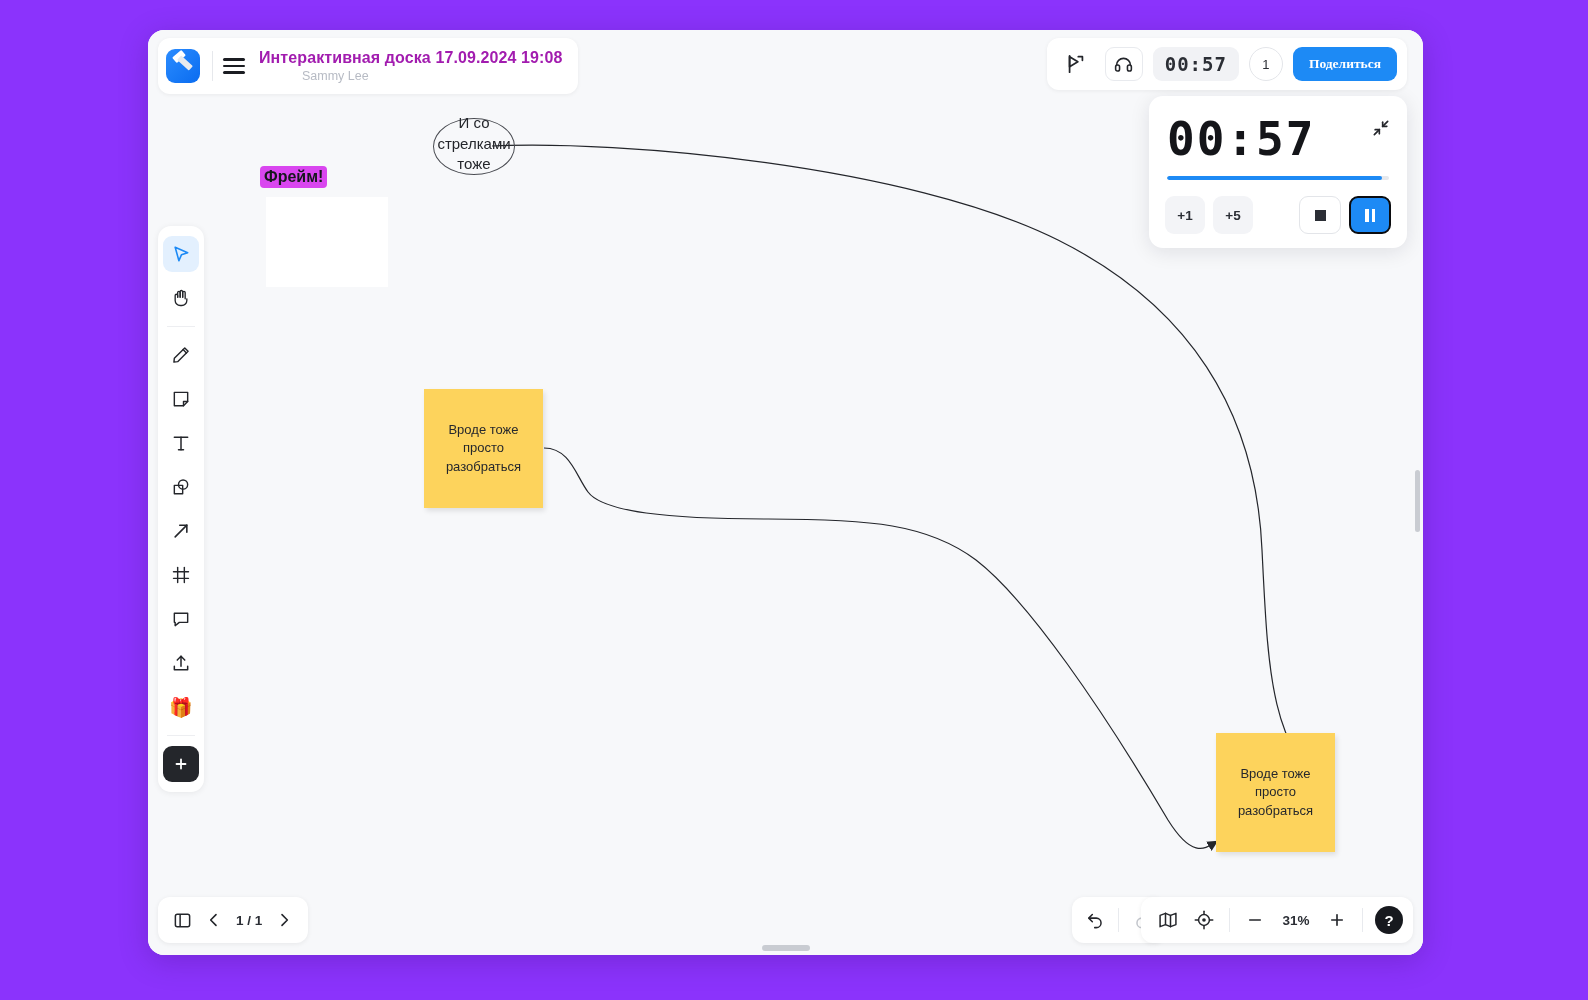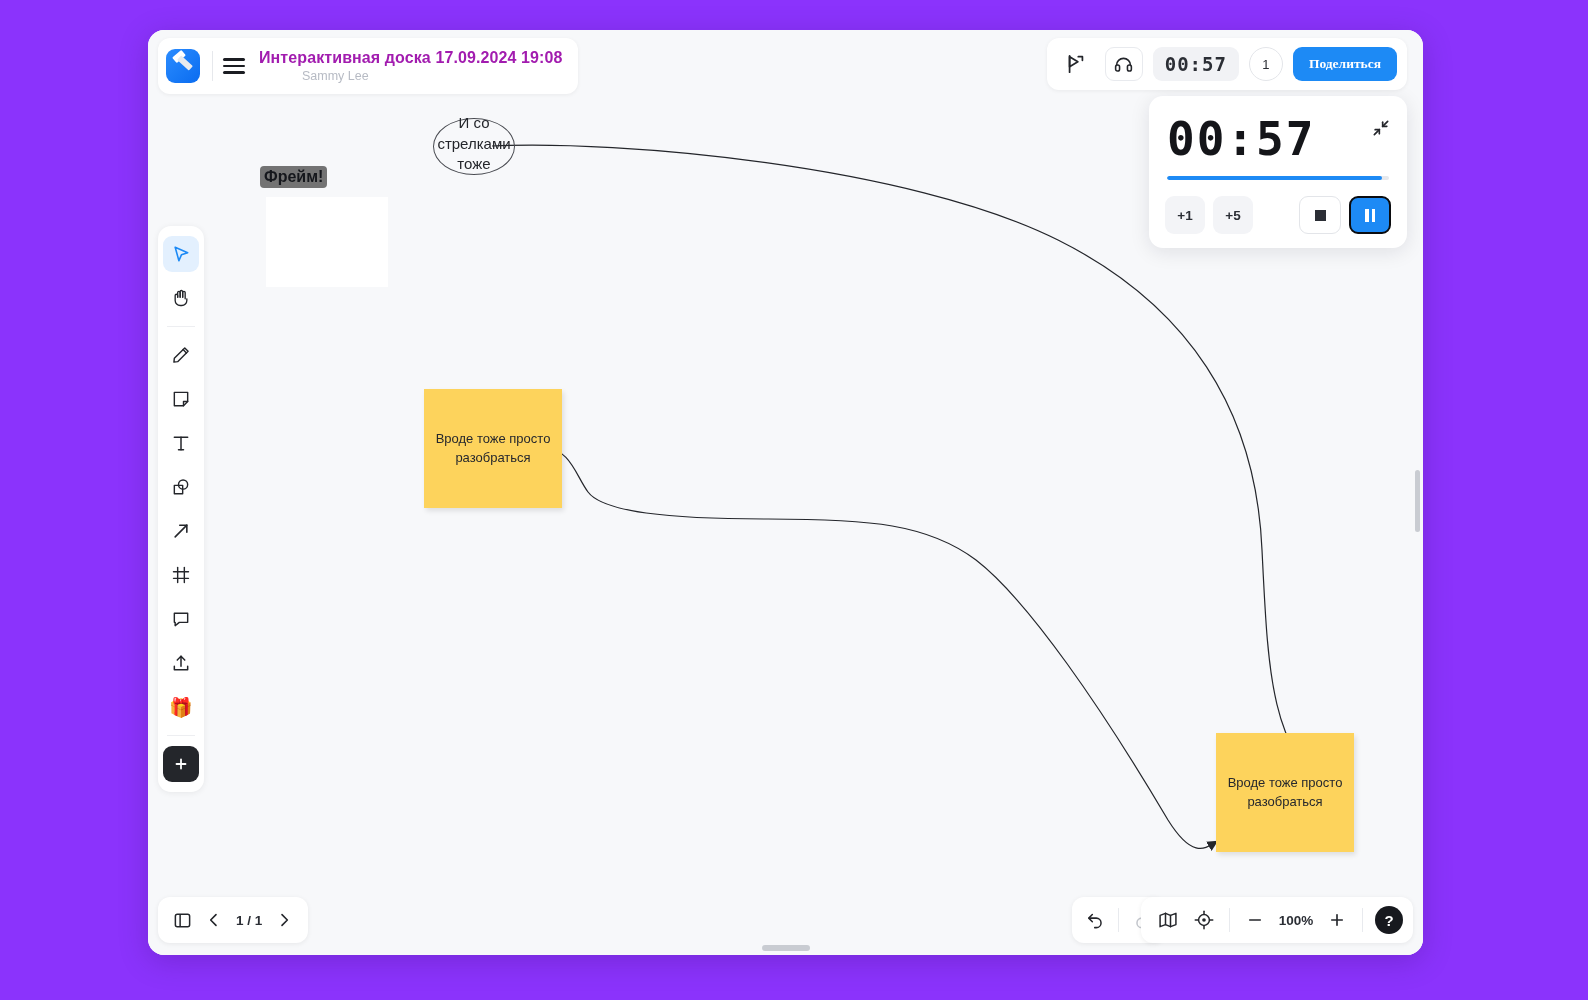--- a/index.html
+++ b/index.html
@@ -196,29 +196,29 @@
   #help-button {
     width: 28px; height:28px; border-radius:50%; background:#17191E; color:#fff;
     display:flex;align-items:center;justify-content:center;
     font-size:15px; font-weight:700; cursor:pointer; margin-left:4px;
   }
 
   
   #frame-label {
     position:absolute; left: 112px; top: 136px;
     font-size: 16px; font-weight: 700; color:#15171C;
-    background: #737373; padding: 2px 4px; border-radius:4px;
+    background: #d946ef; padding: 2px 4px; border-radius:4px;
   }
   #frame-body {
     position:absolute; left: 118px; top: 167px;
     width: 122px; height: 90px; background:#FFFFFF;
   }
   .sticky {
     position:absolute;
-    width: 138px; height: 119px;
+    width: 119px; height: 119px;
     background:#FDD35C;
     display:flex; align-items:center; justify-content:center;
     text-align:center;
     font-size: 13px; line-height: 1.42; color:#26282D;
     padding: 6px;
     box-shadow: 2px 3px 5px rgba(0,0,0,.10);
   }
   #sticky-1 { left: 276px; top: 359px; }
   #sticky-2 { left: 1068px; top: 703px; }
   #ellipse-shape {
@@ -488,21 +488,21 @@
           <path d="M1.5 12 H5"></path>
           <path d="M19 12 H22.5"></path>
       </svg>
     </div>
     <div class="vsep"></div>
     <div class="bbtn">
       <svg width="18" height="18" viewBox="0 0 24 24" fill="none" stroke="#24262B" stroke-width="2.2" stroke-linecap="round">
           <path d="M5 12 H19"></path>
         </svg>
     </div>
-    <div id="zoom-level">100%</div>
+    <div id="zoom-level">31%</div>
     <div class="bbtn">
       <svg width="18" height="18" viewBox="0 0 24 24" fill="none" stroke="#24262B" stroke-width="2.2" stroke-linecap="round">
           <path d="M12 5 V19"></path>
           <path d="M5 12 H19"></path>
         </svg>
     </div>
     <div class="vsep"></div>
     <div id="help-button">?</div>
   </div>
 

